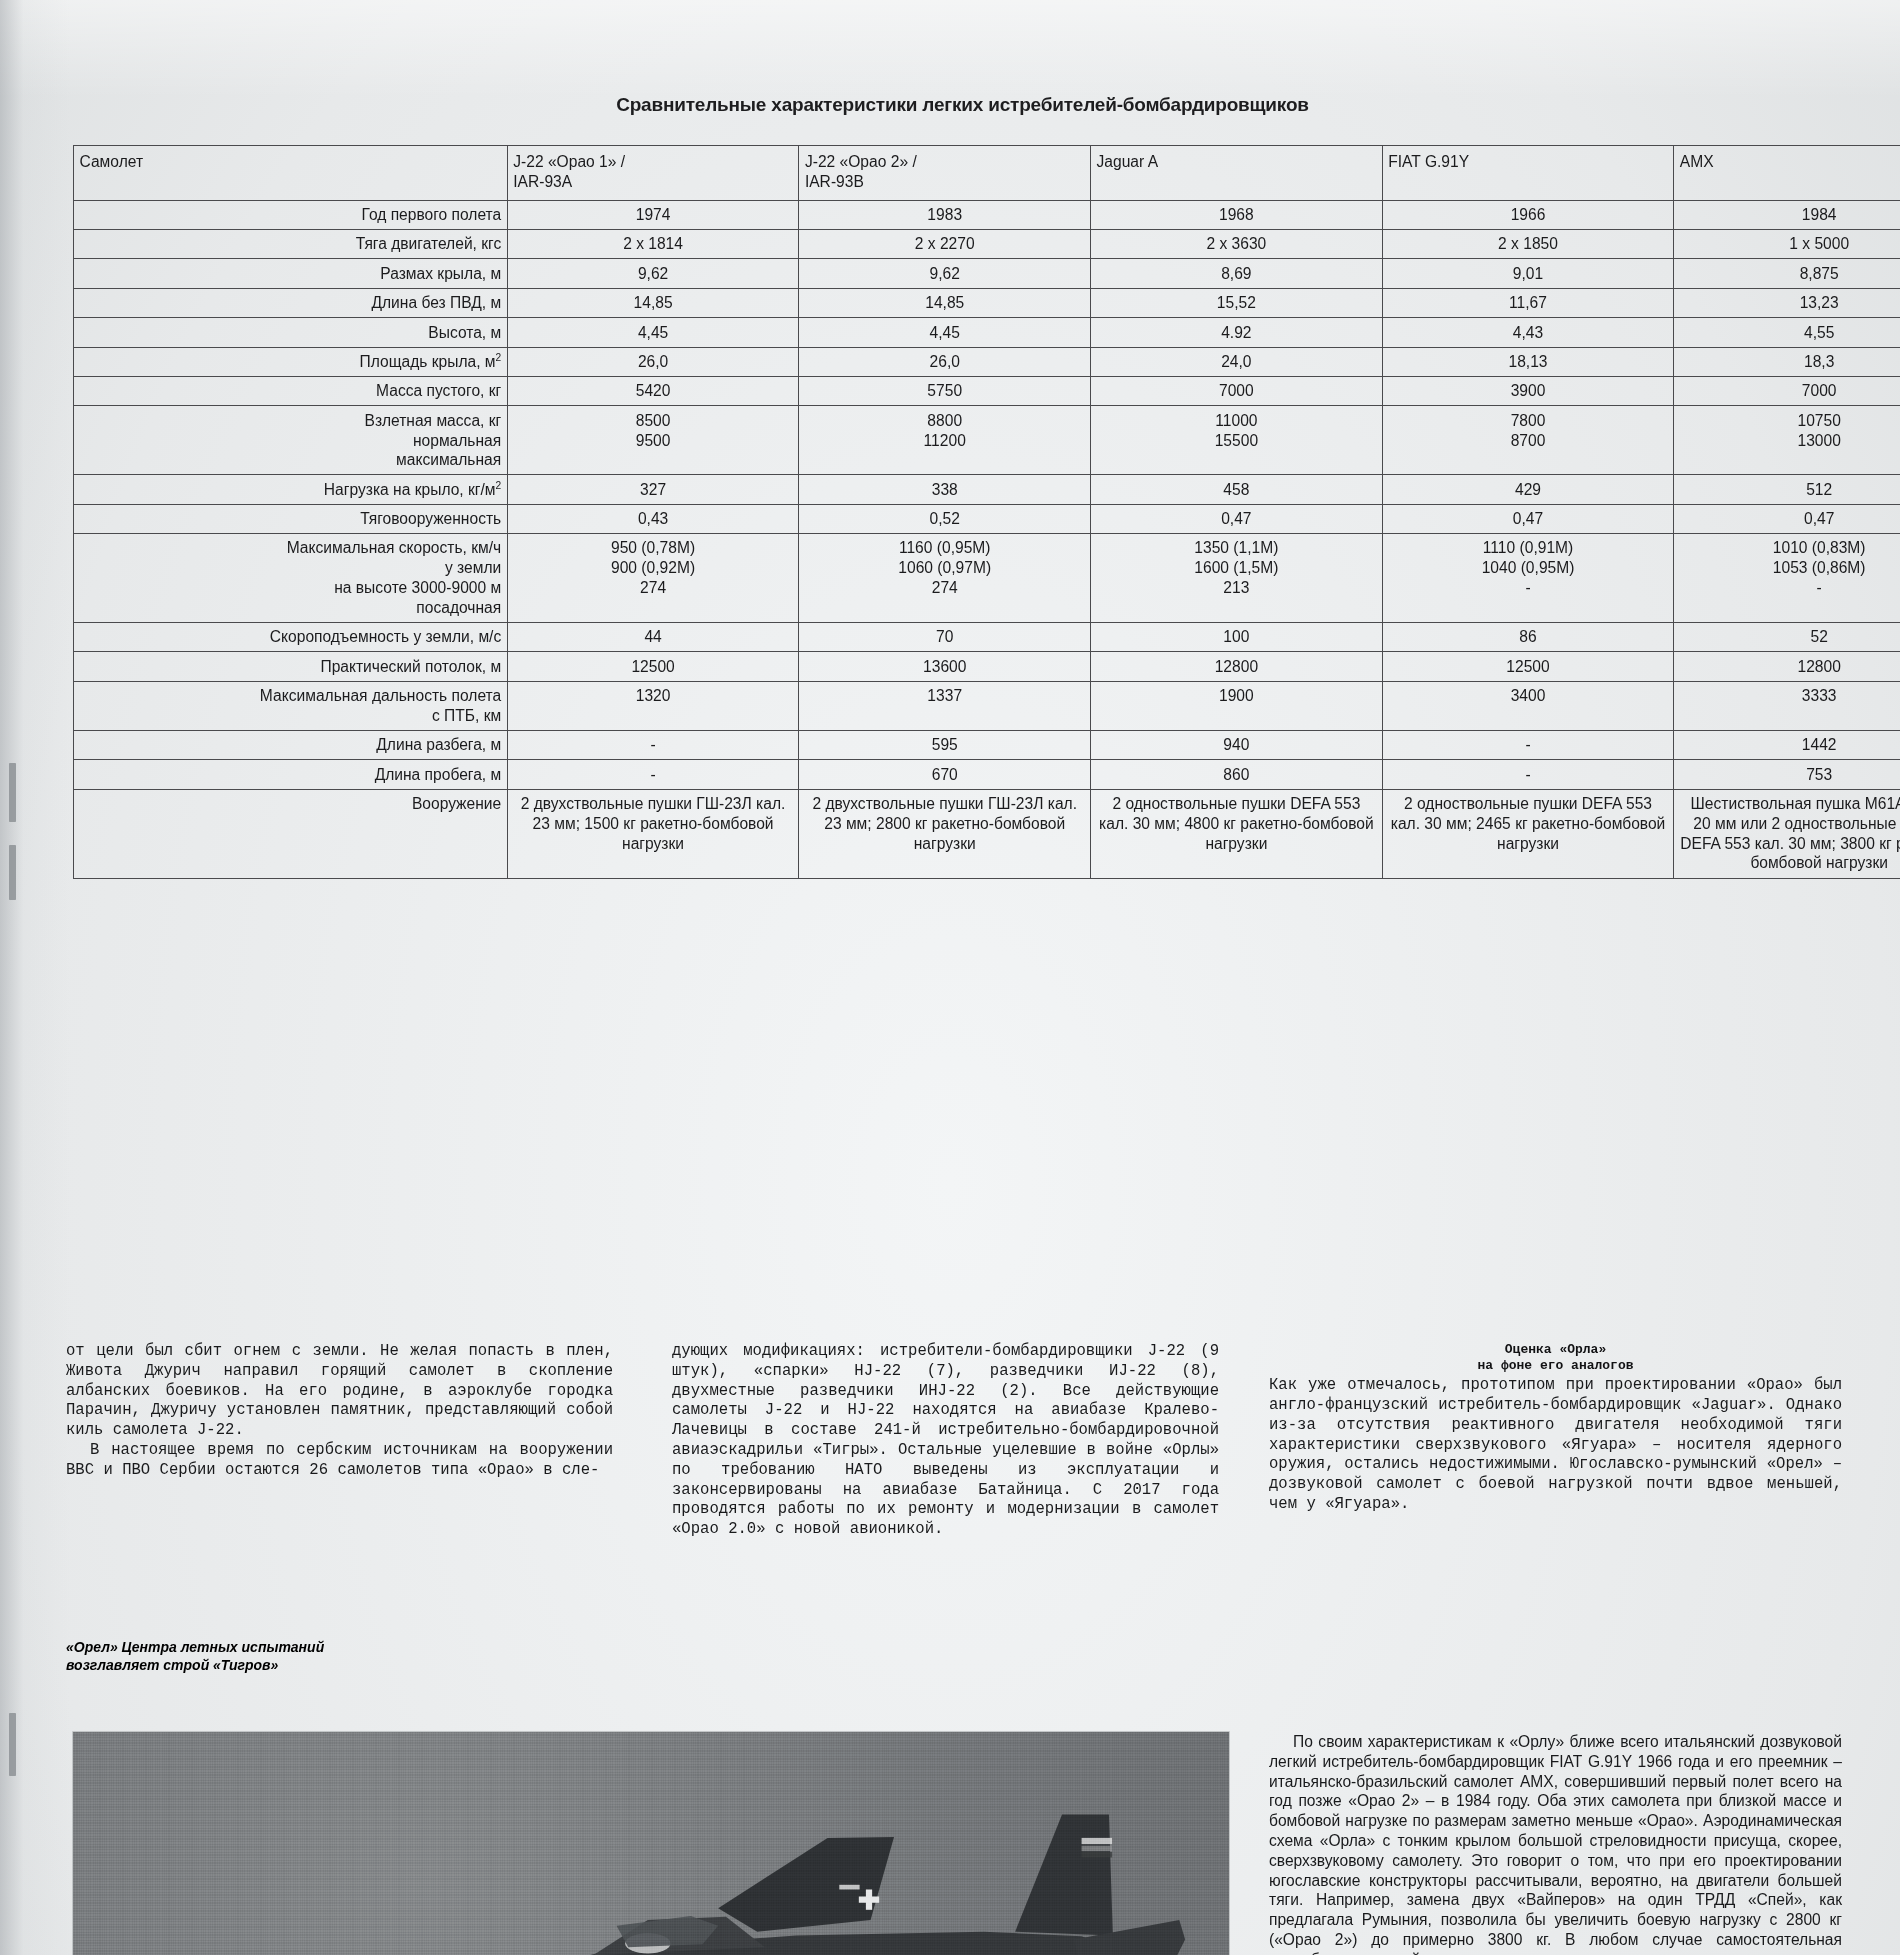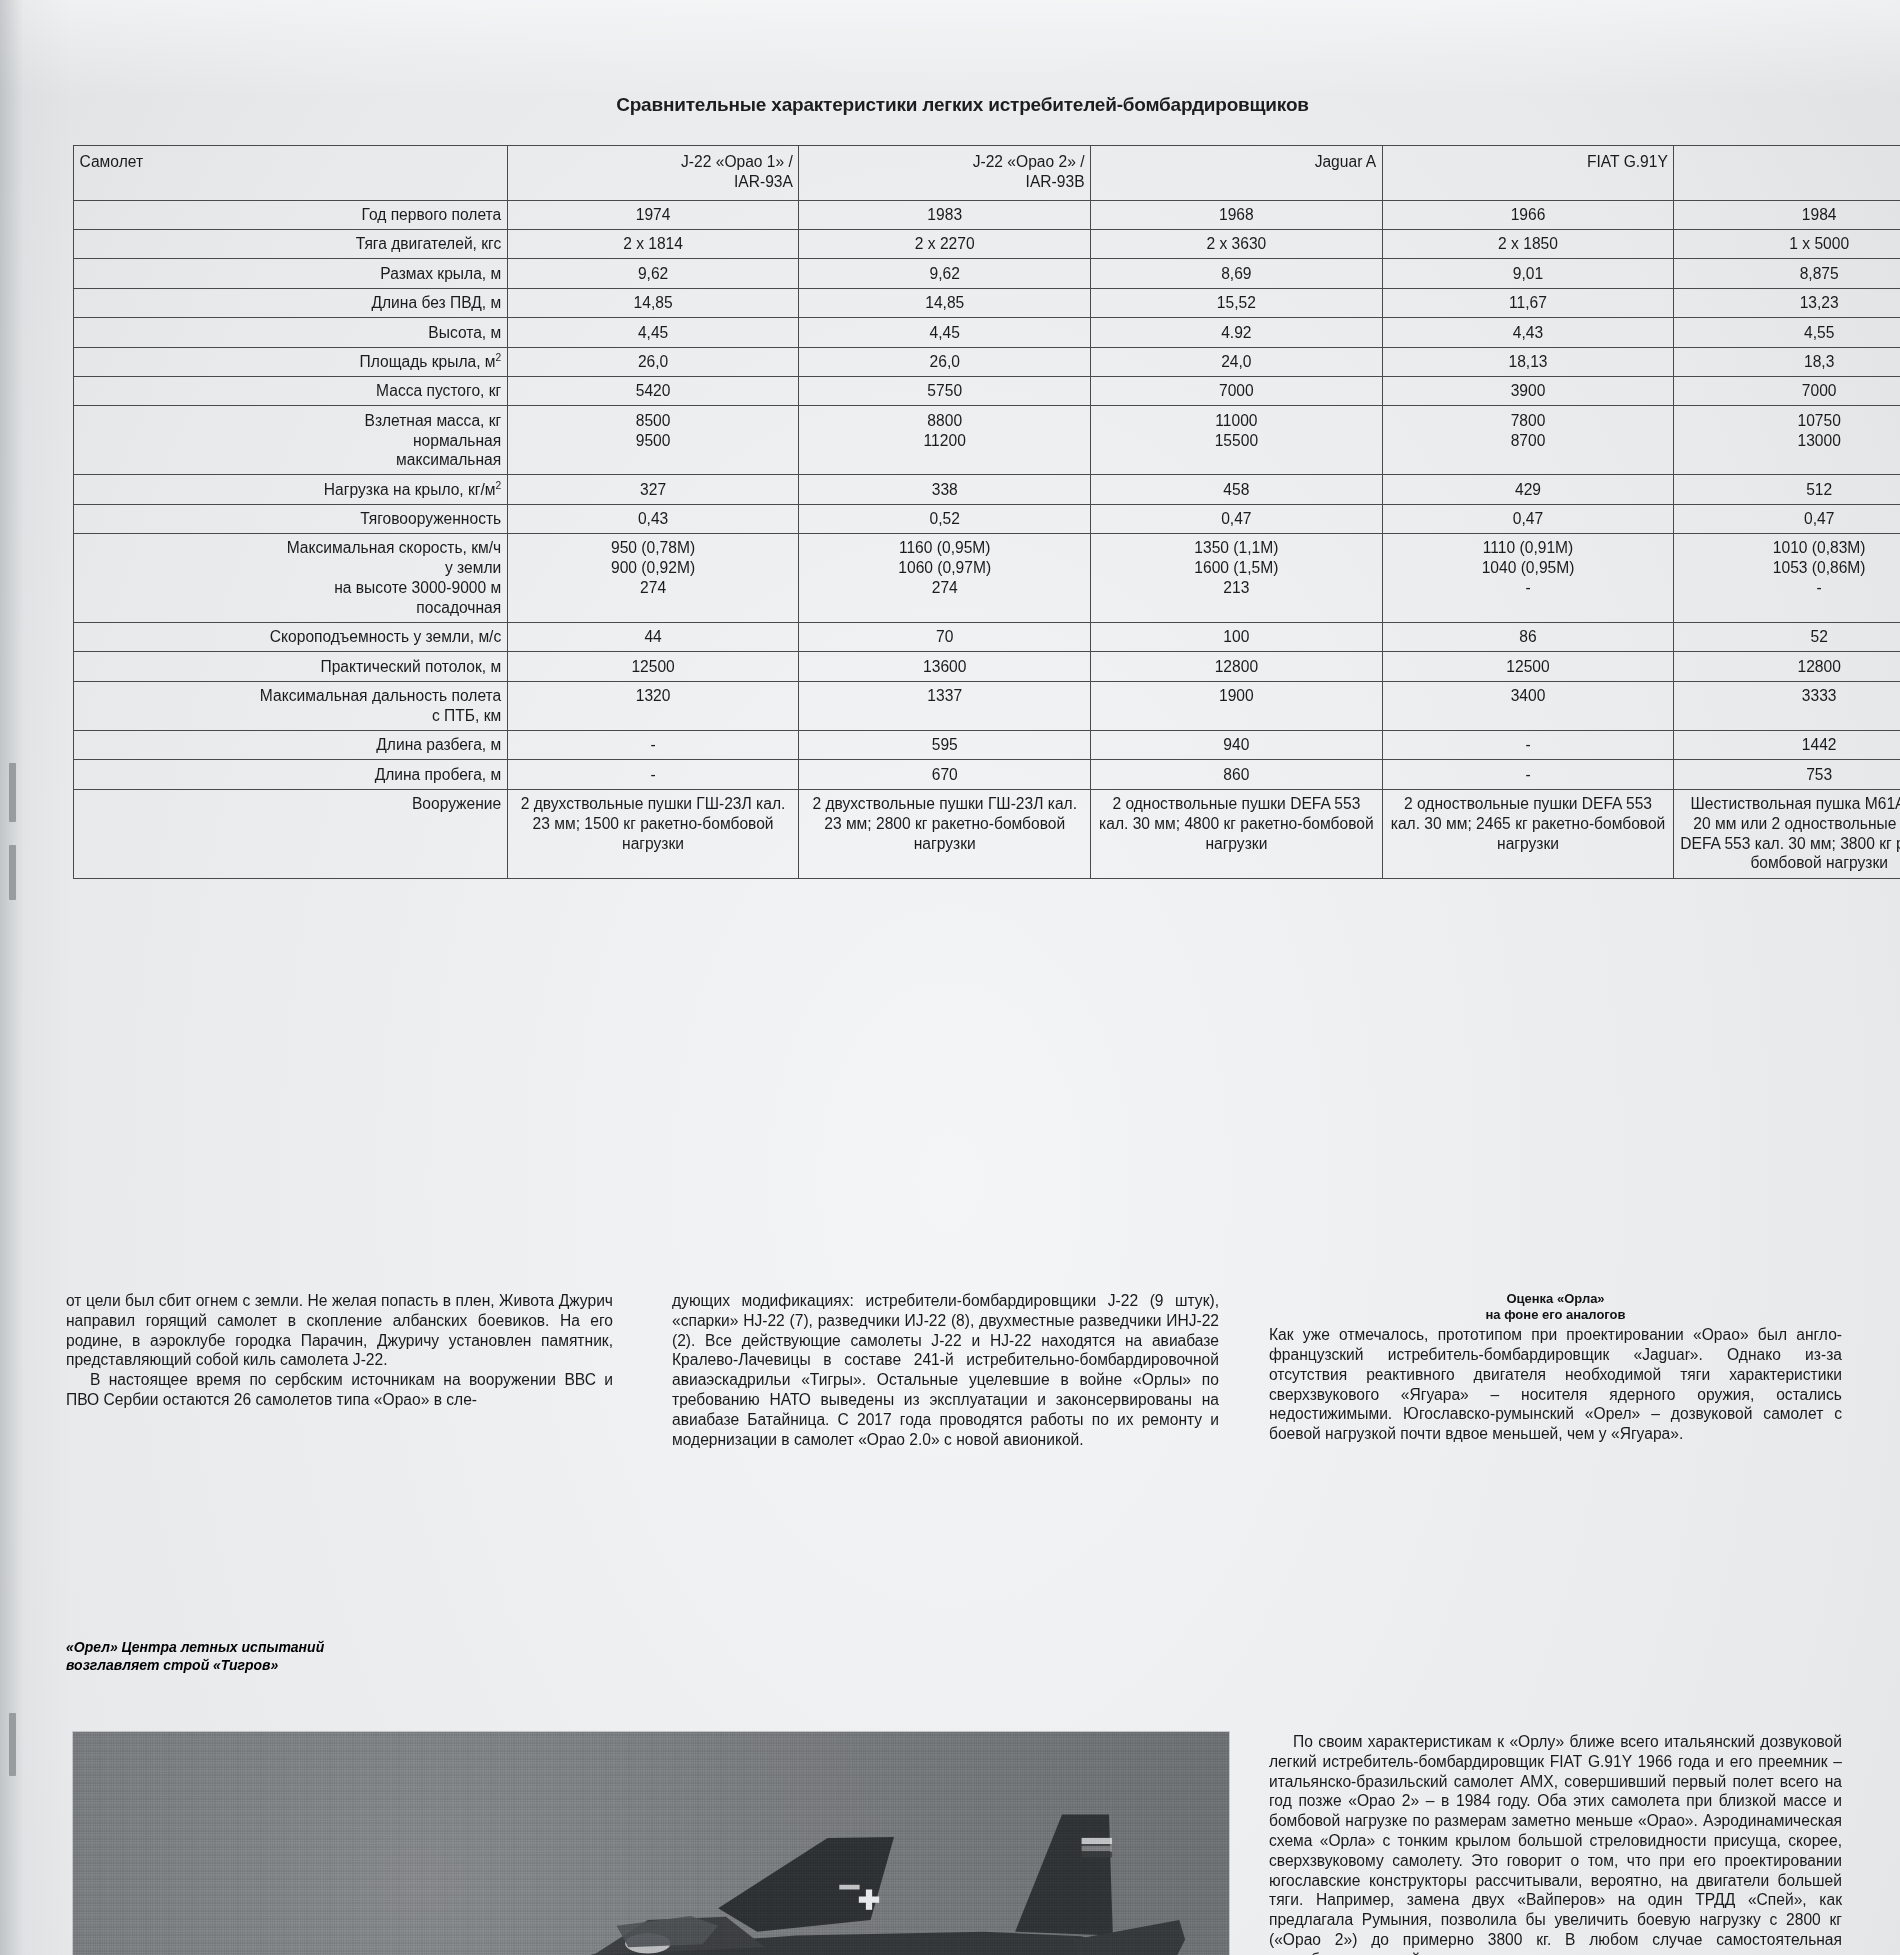--- a/index.html
+++ b/index.html
@@ -65,34 +65,35 @@
     line-height:1.27;
   }
   table.spec td.lbl{
     text-align:right;
     width:403px;
   }
   table.spec td.val{
     text-align:center;
   }
   table.spec tr.head td{
-    text-align:right;
+    text-align:left;
     padding-top:6.3px;
     padding-bottom:7.8px;
   }
   table.spec tr.head td.lbl{text-align:left;}
   .sup{font-size:10.2px;vertical-align:super;line-height:0;}
 
   
   .cols{
     position:absolute;
     left:66px;
-    top:1291px;
+    top:1342px;
     width:1775px;
     height:446px;
+    font-family:Liberation Mono, monospace;
   }
   .col{
     position:absolute;
     top:0;
     width:547px;
     font-size:15.6px;
     line-height:1.27;
     color:#191a1c;
     text-align:justify;
   }

